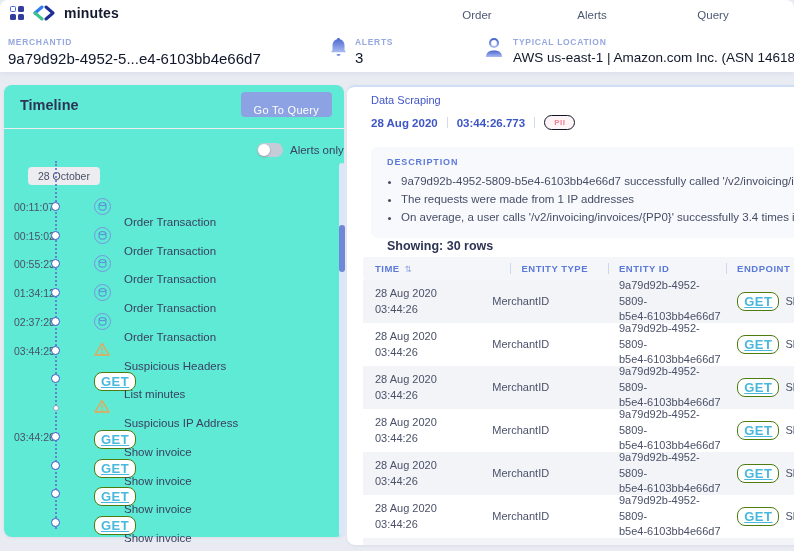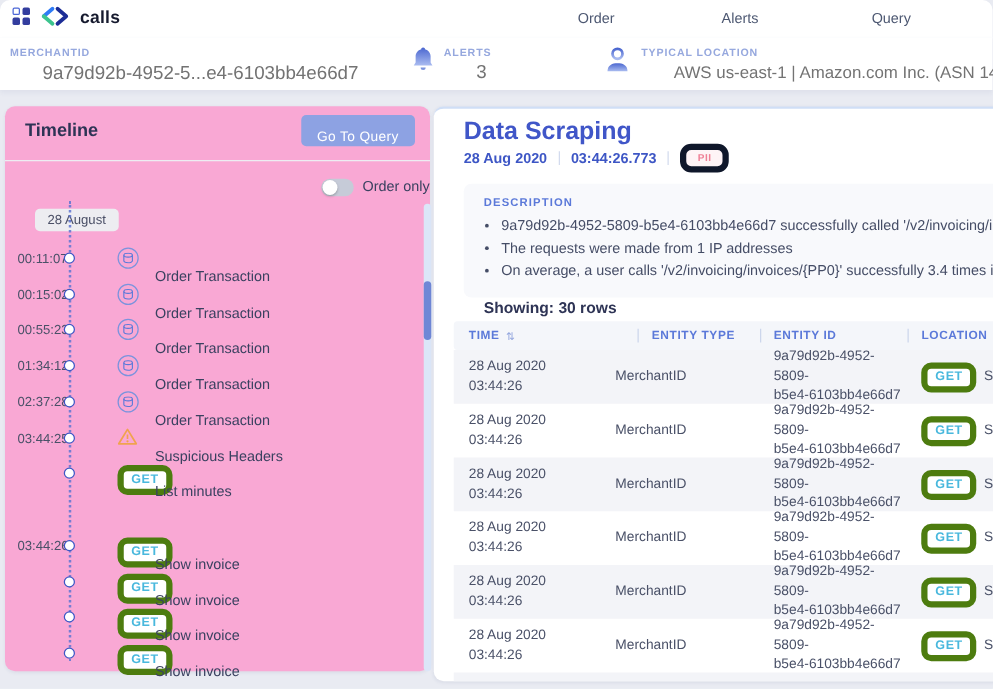--- a/index.html
+++ b/index.html
@@ -14,30 +14,30 @@
   .grid-icon i{border-radius:1.5px;background:#333d9e;}
   .grid-icon i.outl{background:#fff;border:1.5px solid #4b66d6;box-sizing:border-box;}
   .brand-text{font-size:14px;font-weight:bold;color:#161a2e;letter-spacing:.2px;}
   .nav-item{position:absolute;top:9px;transform:translateX(-50%);font-size:11.5px;
     color:#4d5872;cursor:pointer;}
 
   
   .context-bar{position:absolute;left:0;top:30px;width:794px;height:42px;background:#fff;
     box-shadow:0 2px 4px rgba(50,70,140,.06);}
   .ctx-label{font-size:8.5px;font-weight:bold;color:#96a8de;letter-spacing:.7px;}
-  .ctx-value{color:#737373;margin-left:26px;}
+  .ctx-value{color:#0f172a;}
   .merchant-block{position:absolute;left:8px;top:7px;}
   .merchant-block .ctx-value{font-size:15px;margin-top:3px;}
   .alerts-block{position:absolute;left:330px;top:7px;display:flex;gap:8px;}
   .alerts-block .ctx-value{font-size:15px;margin-top:2px;}
   .location-block{position:absolute;left:483px;top:7px;display:flex;gap:8px;}
   .location-block .ctx-value{font-size:13.5px;margin-top:3px;white-space:nowrap;}
 
   
-  .left-panel{position:absolute;left:4px;top:85px;width:340px;height:452px;background:#f9a8d4;
+  .left-panel{position:absolute;left:4px;top:85px;width:340px;height:452px;background:#5eead4;
     border-radius:8px;box-shadow:0 1px 3px rgba(40,60,120,.07);}
   .tl-title{position:absolute;left:16px;top:12px;font-size:14.5px;font-weight:bold;color:#2e3455;}
   .go-query-btn{position:absolute;right:12px;top:7px;height:25px;padding:12px 13px;
     background:#8da2e3;color:#fff;font-size:11px;letter-spacing:.3px;border:none;
     border-radius:4px;cursor:pointer;font-family:inherit;}
   .tl-divider{position:absolute;left:0;top:43px;width:100%;height:1px;background:#ededf2;}
   .toggle{position:absolute;left:253px;top:58px;width:26px;height:14px;background:#c6cbd8;
     border-radius:7px;cursor:pointer;}
   .toggle .knob{position:absolute;left:1px;top:1px;width:12px;height:12px;background:#fff;
     border-radius:50%;box-shadow:0 1px 2px rgba(0,0,0,.25);}
@@ -48,38 +48,38 @@
     border-left:2px dotted #5f76d2;opacity:.85;}
   .tl-row{position:absolute;left:0;right:8px;height:20px;cursor:pointer;}
   .tl-time{position:absolute;left:10px;top:4px;font-size:10.5px;color:#4a5168;}
   .tl-node{position:absolute;left:47px;top:5px;width:7px;height:7px;background:#fff;
     border:1.5px solid #3d56c5;border-radius:50%;}
   .tl-node.small{left:49px;top:7px;width:4px;height:4px;border-color:#9aa3c0;}
   .tl-icon{position:absolute;left:90px;top:1px;}
   .seq-icon{width:15px;height:15px;border:1px solid #7b93dd;border-radius:50%;
     display:flex;align-items:center;justify-content:center;}
   .tl-label{position:absolute;left:120px;top:19px;font-size:11.5px;color:#3a4160;}
-  .get-pill{display:inline-block;font-size:10px;font-weight:bold;color:#49b8dd;
-    border:5px solid #4d7c0f;border-radius:8px;padding:2px 6px;background:#fff;
-    letter-spacing:.5px;line-height:1;}
+  .get-pill{display:inline-block;font-size:13px;font-weight:bold;color:#49b8dd;
+    border:1px solid #4d7c0f;border-radius:8px;padding:2px 6px;background:#fff;
+    letter-spacing:.5px;line-height:1;text-decoration:underline;}
   .tl-icon .get-pill{margin-top:2px;}
   .scroll-track{position:absolute;right:-1px;top:78px;bottom:0;width:6px;
     background:#dbe6f8;border-radius:3px;}
   .scroll-thumb{position:absolute;right:-1px;top:140px;width:6px;height:47px;
     background:#6f87d6;border-radius:3px;cursor:pointer;}
 
   
   .right-panel{position:absolute;left:347px;top:85px;width:662px;height:460px;background:#fff;
     border-radius:8px 0 0 8px;border-top:2px solid #cfdef6;box-sizing:border-box;
     overflow:hidden;box-shadow:0 1px 3px rgba(40,60,120,.07);}
-  .dp-title{position:absolute;left:24px;top:7px;font-size:20px;font-weight:bold;color:#4056c8;}
+  .dp-title{position:absolute;left:24px;top:7px;font-size:11px;font-weight:normal;color:#4056c8;}
   .dp-meta{position:absolute;left:24px;top:28px;display:flex;align-items:center;gap:9px;}
   .dp-meta .mv{font-size:11.5px;font-weight:bold;color:#3d56c5;}
   .meta-sep{width:1px;height:11px;background:#d3dbee;}
-  .pii-badge{font-size:8px;font-weight:bold;color:#ef8096;border:5px solid #0f172a;
+  .pii-badge{font-size:8px;font-weight:bold;color:#ef8096;border:1px solid #0f172a;
     background:#fef4f6;border-radius:9px;padding:2px 9px;letter-spacing:.5px;}
   .desc-card{position:absolute;left:24px;top:60px;width:650px;background:#f8f9fc;
     border-radius:6px;padding:10px 16px;box-sizing:border-box;}
   .desc-label{font-size:9px;font-weight:bold;color:#5b79d9;letter-spacing:.9px;}
   .desc-card ul{margin:6px 0 2px 14px;padding:0;}
   .desc-card li{font-size:11.5px;color:#454d66;line-height:1.55;}
   .showing{position:absolute;left:40px;top:152px;font-size:12.5px;font-weight:bold;color:#2e3455;}
   .table{position:absolute;left:16px;top:170px;width:640px;}
   .thead{display:flex;align-items:center;height:23px;background:#f4f6fa;border-radius:3px;}
   .th{display:flex;align-items:center;font-size:9.5px;font-weight:bold;color:#5b79d9;
@@ -105,21 +105,21 @@
         <i class="outl"></i>
         <i></i>
         <i></i>
         <i></i>
       </span>
     <svg width="26" height="16" viewBox="0 0 26 16">
       <path d="M11 2 L4 8" stroke="#2e7bf6" stroke-width="3" fill="none" stroke-linecap="round"></path>
       <path d="M4 8 L11 14" stroke="#3cc48e" stroke-width="3" fill="none" stroke-linecap="round"></path>
       <path d="M15 2 L22 8 L15 14" stroke="#1c2d96" stroke-width="3" fill="none" stroke-linecap="round" stroke-linejoin="round"></path>
     </svg>
-    <span class="brand-text">calls</span>
+    <span class="brand-text">minutes</span>
   </div>
   <span class="nav-item" style="left:477px">Order</span>
   <span class="nav-item" style="left:592px">Alerts</span>
   <span class="nav-item" style="left:713px">Query</span>
 </div>
 
 <div class="context-bar">
   <div class="merchant-block">
     <div class="ctx-label">MERCHANTID</div>
     <div class="ctx-value">9a79d92b-4952-5...e4-6103bb4e66d7</div>
@@ -159,23 +159,23 @@
 </div>
 
 <div class="left-panel">
   <div class="tl-title">Timeline</div>
   <button class="go-query-btn">Go To Query</button>
   <div class="tl-divider"></div>
 
   <div class="toggle">
       <span class="knob"></span>
     </div>
-  <span class="toggle-label">Order only</span>
-
-  <div class="date-chip">28 August</div>
+  <span class="toggle-label">Alerts only</span>
+
+  <div class="date-chip">28 October</div>
   <div class="tl-line"></div>
 
   <div class="tl-row" style="top:112px">
     <span class="tl-time">00:11:07</span>
     <span class="tl-node"></span>
     <span class="tl-icon seq-icon">
       <svg width="9" height="9" viewBox="0 0 10 10">
           <ellipse cx="5" cy="2.4" rx="3.8" ry="1.7" fill="none" stroke="#5b79d9" stroke-width="1"></ellipse>
           <path d="M1.2 2.4 L1.2 7.4 A3.8 1.7 0 0 0 8.8 7.4 L8.8 2.4" fill="none" stroke="#5b79d9" stroke-width="1"></path>
         </svg>
@@ -236,20 +236,32 @@
           <circle cx="8" cy="11" r="0.9" fill="#f0a34e"></circle>
         </svg>
     </span>
     <span class="tl-label">Suspicious Headers</span>
   </div>
   <div class="tl-row" style="top:284px">
     <span class="tl-time"></span>
     <span class="tl-node"></span>
     <span class="tl-icon"><span class="get-pill">GET</span></span>
     <span class="tl-label">List minutes</span>
+  </div>
+  <div class="tl-row" style="top:313px">
+    <span class="tl-time"></span>
+    <span class="tl-node small"></span>
+    <span class="tl-icon">
+      <svg width="16" height="15" viewBox="0 0 16 15">
+          <path d="M8 1.5 L15 13 L1 13 Z" fill="none" stroke="#f0a34e" stroke-width="1.4" stroke-linejoin="round"></path>
+          <line x1="8" y1="5.5" x2="8" y2="9.2" stroke="#f0a34e" stroke-width="1.3"></line>
+          <circle cx="8" cy="11" r="0.9" fill="#f0a34e"></circle>
+        </svg>
+    </span>
+    <span class="tl-label">Suspicious IP Address</span>
   </div>
   <div class="tl-row" style="top:342px">
     <span class="tl-time">03:44:26</span>
     <span class="tl-node"></span>
     <span class="tl-icon"><span class="get-pill">GET</span></span>
     <span class="tl-label">Show invoice</span>
   </div>
   <div class="tl-row" style="top:371px">
     <span class="tl-time"></span>
     <span class="tl-node"></span>
@@ -300,21 +312,21 @@
         <span>TIME</span>
         <span class="sort">⇅</span>
       </div>
       <div class="th c2">
         <span>ENTITY TYPE</span>
       </div>
       <div class="th c3">
         <span>ENTITY ID</span>
       </div>
       <div class="th c4">
-        <span>LOCATION</span>
+        <span>ENDPOINT</span>
         <span class="sort">⇅</span>
       </div>
     </div>
 
     <div class="trow">
       <div class="td c1">
           <div>28 Aug 2020</div>
           <div>03:44:26</div>
         </div>
       <div class="td c2">MerchantID</div>

